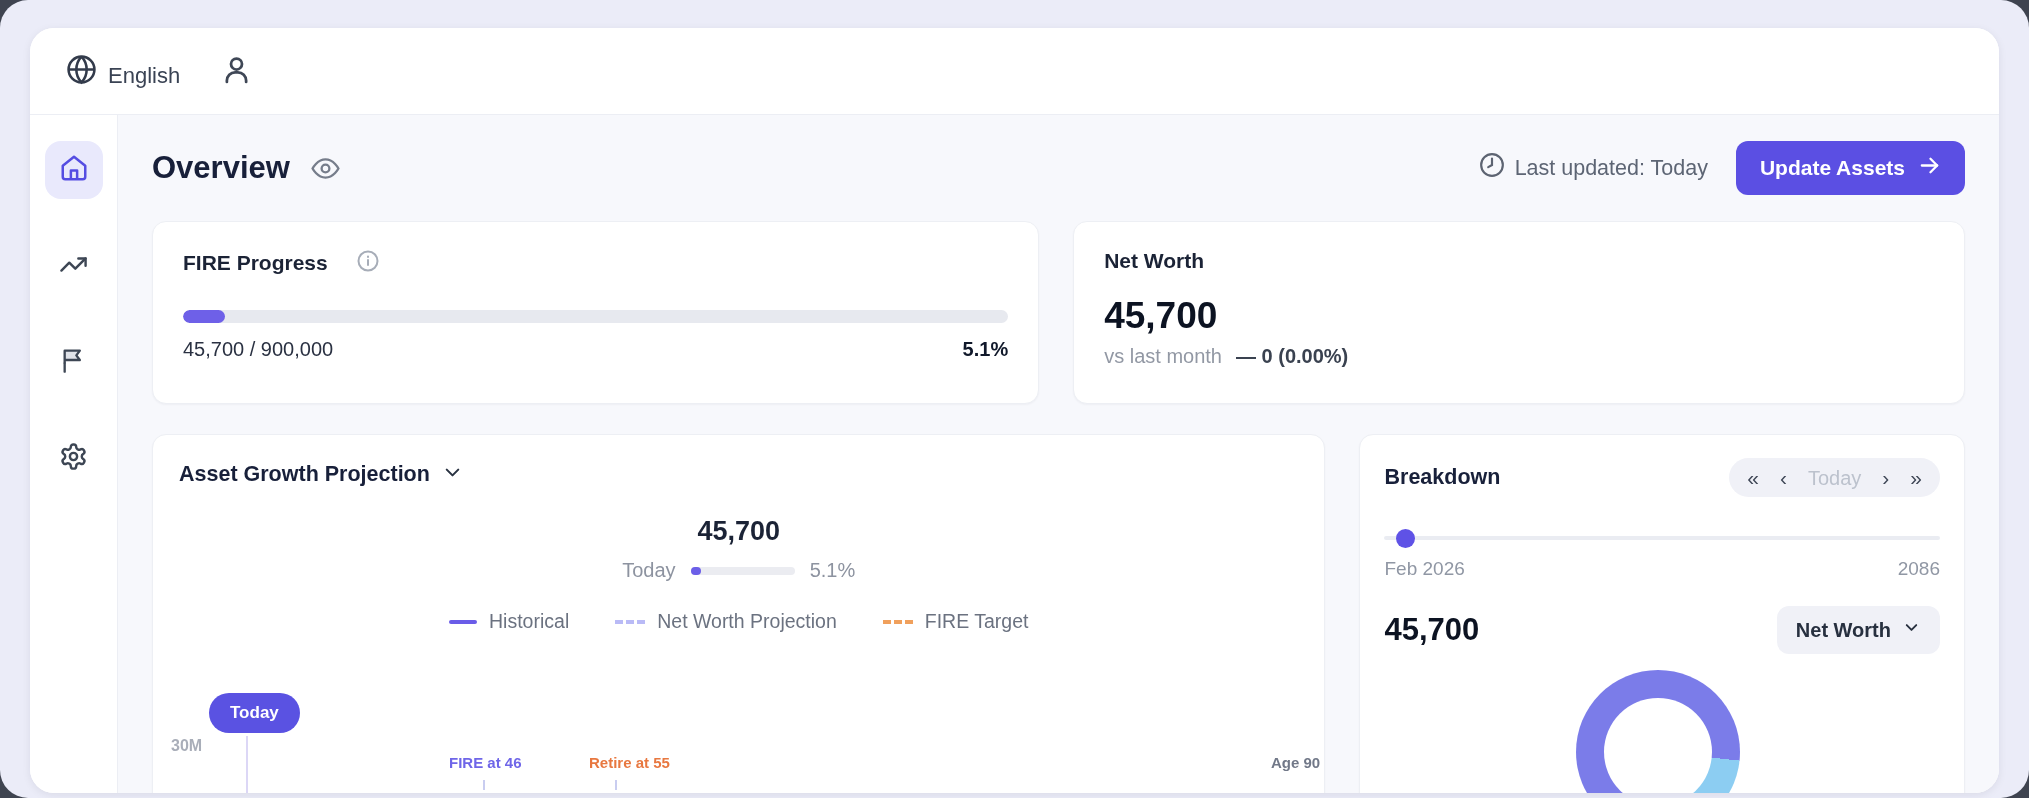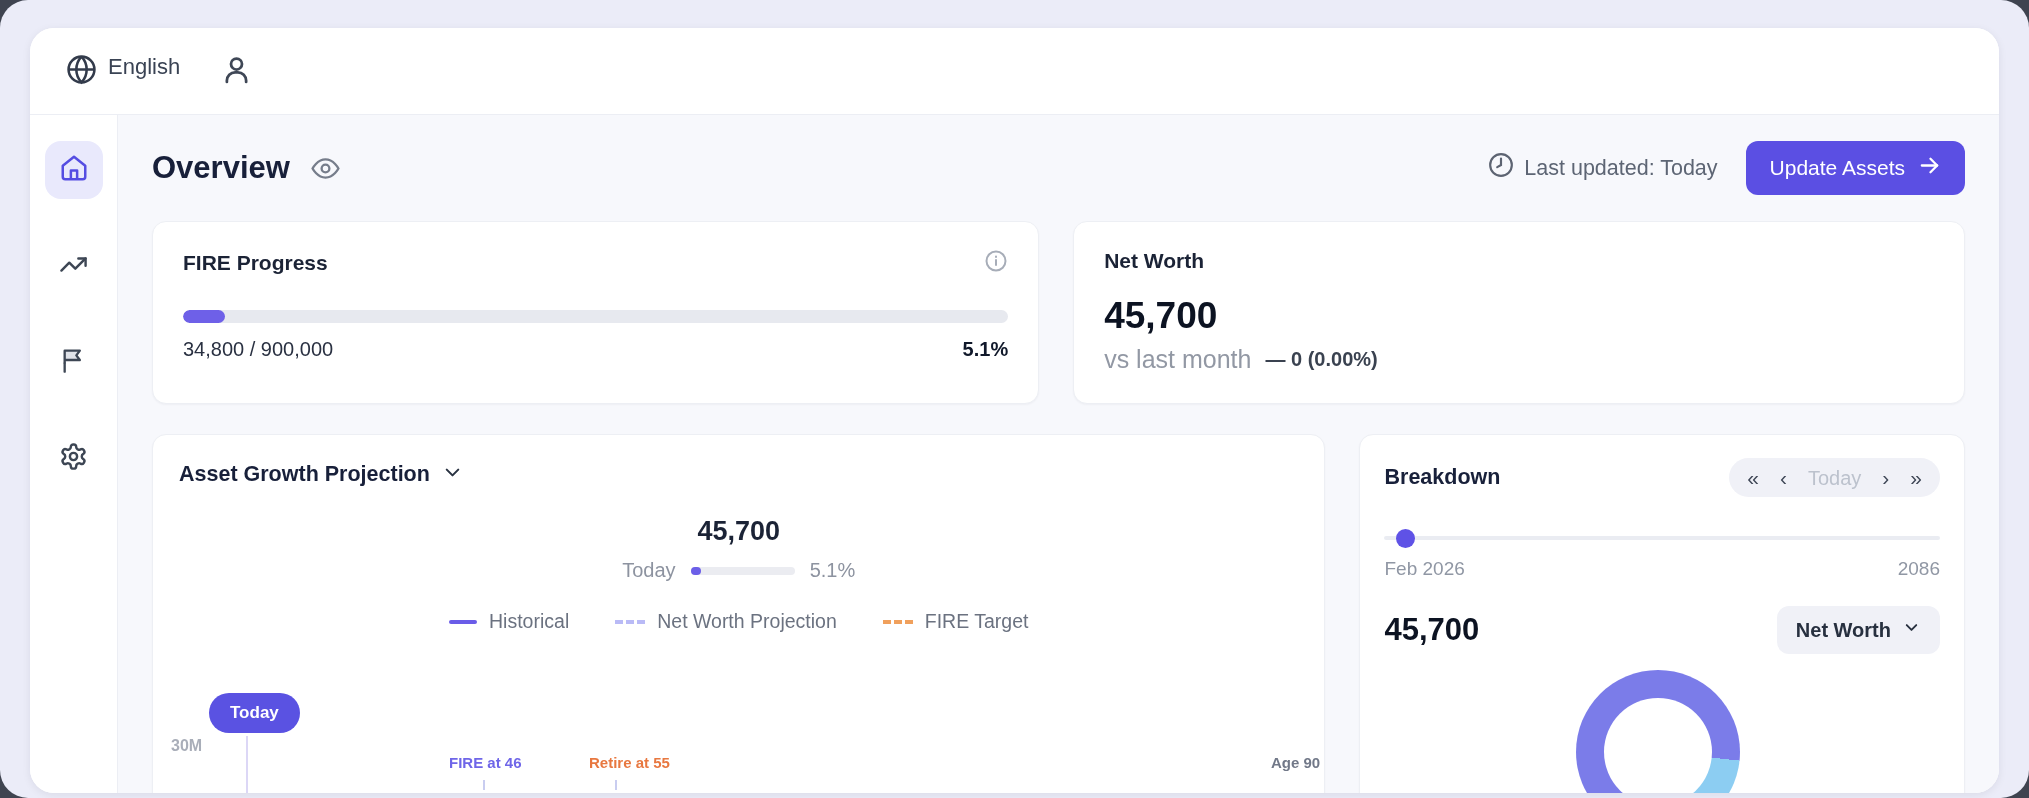--- a/index.html
+++ b/index.html
@@ -7,53 +7,53 @@
   body { background:#3f4450; font-family:"Liberation Sans", sans-serif; position:relative; overflow:hidden; }
   .frame { position:absolute; inset:0; background:#ebecf8; border-radius:28px; }
   .app { position:absolute; left:30px; top:28px; width:1969px; height:765px; background:#ffffff; border-radius:24px; overflow:hidden; box-shadow:0 2px 8px rgba(20,24,40,.08); }
 
   
   .topbar { height:87px; display:flex; align-items:center; justify-content:space-between; padding:0 38px 0 36px; border-bottom:1px solid #eceef4; background:#fff; }
   .brand { display:flex; align-items:center; gap:16px; }
   .logo { width:46px; height:46px; border-radius:50%; background:#5356e5; display:flex; align-items:center; justify-content:center; }
   .brand-name { font-size:30px; font-weight:800; color:#141a2b; letter-spacing:.2px; }
   .top-right { display:flex; align-items:center; gap:40px; }
-  .lang { display:flex; align-items:flex-start; gap:11px; cursor:pointer; }
+  .lang { display:flex; align-items:flex-end; gap:11px; cursor:pointer; }
   .lang-label { font-size:22px; color:#3a4354; }
 
   
   .body-row { display:flex; height:678px; }
   .sidebar { width:88px; background:#fff; border-right:1px solid #eceef4; display:flex; flex-direction:column; align-items:center; padding-top:26px; gap:38px; }
   .side-item { width:58px; height:58px; border-radius:16px; display:flex; align-items:center; justify-content:center; cursor:pointer; }
   .side-item.active { background:#e9e9fc; }
   .main { flex:1; background:#f7f8fc; padding:26px 34px 8px 34px; overflow:hidden; }
 
   
   .title-row { display:flex; align-items:center; margin-bottom:26px; }
   .page-title { font-size:31px; font-weight:800; color:#18203a; }
   .eye { margin-left:20px; display:flex; }
   .title-spacer { flex:1; }
   .updated { display:flex; align-items:center; gap:10px; color:#5d6574; font-size:21.5px;justify-content:center; }
-  .btn-primary { margin-left:28px; background:#5b4fe3; color:#fff; border:none; border-radius:12px; padding:13px 24px; font-size:21px; font-weight:400; display:flex; align-items:center; gap:13px; cursor:pointer; font-family:inherit; }
+  .btn-primary { margin-left:28px; background:#5b4fe3; color:#fff; border:none; border-radius:12px; padding:13px 24px; font-size:21px; font-weight:700; display:flex; align-items:center; gap:13px; cursor:pointer; font-family:inherit; }
 
   
   .card { background:#fff; border:1px solid #edeff4; border-radius:14px; box-shadow:0 1px 2px rgba(16,24,40,.04); }
   .row1 { display:flex; gap:34px; margin-bottom:30px; }
   .card-fire { flex:887; height:183px; padding:27px 30px; }
   .card-networth { flex:892; height:183px; padding:27px 30px; }
-  .card-title-row { display:flex; align-items:center; gap:28px;justify-content:space-between; }
+  .card-title-row { display:flex; align-items:center; gap:28px; }
   .card-title { font-size:21px; font-weight:600; color:#1b2336; }
   .progress-track { margin-top:33px; height:13px; border-radius:7px; background:#e7e9ef; overflow:hidden; position:relative; }
   .progress-fill { position:absolute; left:0; top:0; bottom:0; border-radius:7px; background:#6e60e8; }
   .fire-stats { margin-top:15px; display:flex; justify-content:space-between; align-items:center; }
   .fire-frac { font-size:20px; color:#2a3142; }
   .fire-pct { font-size:20px; font-weight:700; color:#10182a; }
   .nw-value { margin-top:22px; font-size:37px; font-weight:800; color:#0c1322; }
   .nw-sub { margin-top:8px; display:flex; align-items:center; gap:14px; }
-  .nw-sub-label { font-size:25px; color:#9298a4; }
+  .nw-sub-label { font-size:20px; color:#9298a4; }
   .nw-sub-delta { font-size:20px; font-weight:600; color:#3a4250; }
 
   .row2 { display:flex; gap:34px; align-items:flex-start; }
   .card-projection { flex:1189; height:520px; padding:26px 26px; position:relative; overflow:hidden; }
   .proj-header { display:flex; align-items:center; gap:11px; cursor:pointer; }
   .proj-title { font-size:21.5px; font-weight:700; color:#18203a; }
   .proj-center { margin-top:28px; text-align:center; }
   .proj-value { font-size:27px; font-weight:700; color:#1b2336; }
   .proj-today-row { margin-top:12px; display:flex; align-items:center; justify-content:center; gap:15px; }
   .proj-muted { font-size:20px; color:#8d93a0; }
@@ -196,21 +196,21 @@
                     <circle cx="12" cy="12" r="9.5"></circle>
                     <path d="M12 11v5"></path>
                     <path d="M12 7.5v.5"></path>
                   </svg>
               </span>
             </div>
             <div class="progress-track">
               <div class="progress-fill" style="width:5.1%;"></div>
             </div>
             <div class="fire-stats">
-              <span class="fire-frac">34,800 / 900,000</span>
+              <span class="fire-frac">45,700 / 900,000</span>
               <span class="fire-pct">5.1%</span>
             </div>
           </div>
 
           <div class="card card-networth">
             <div class="card-title-row">
               <span class="card-title">Net Worth</span>
             </div>
             <div class="nw-value">45,700</div>
             <div class="nw-sub">

